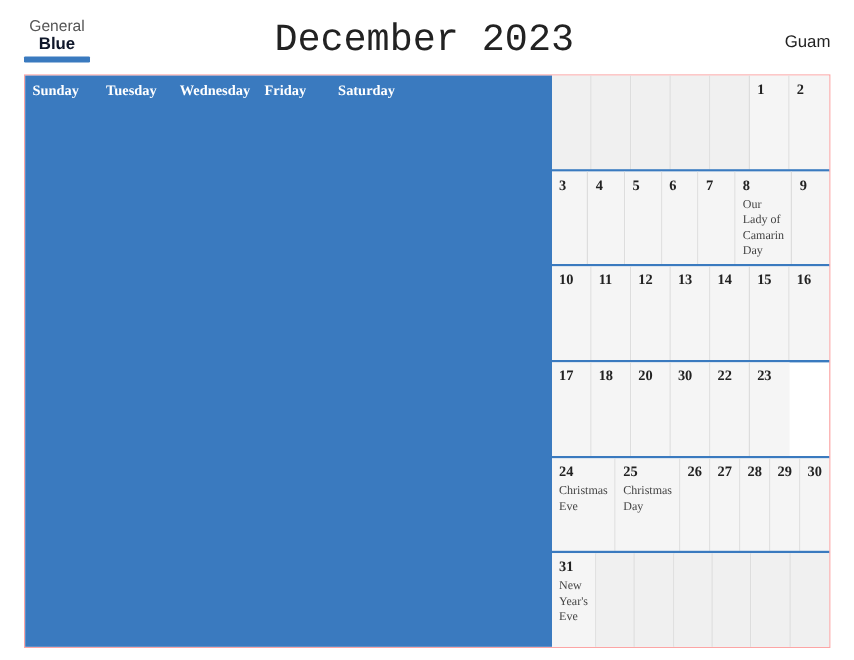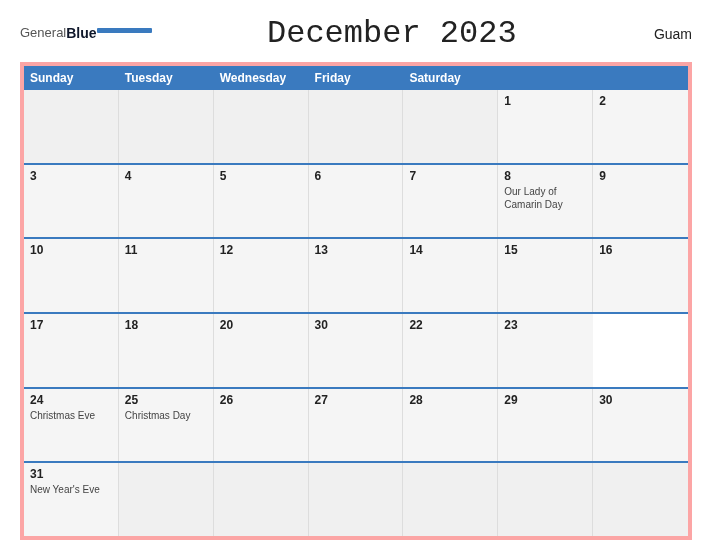--- a/index.html
+++ b/index.html
@@ -19,22 +19,22 @@
       flex-direction: column;
     }
     .header {
       display: flex;
       align-items: center;
       justify-content: space-between;
       margin-bottom: 10px;
     }
     .logo {
       display: flex;
-      flex-direction: row;
-      align-items: flex-start;
+      flex-direction: column;
+      align-items: center;
       line-height: 1.1;
     }
     .logo-text {
       font-size: 13px;
       color: #555;
       font-weight: normal;
     }
     .logo-blue {
       color: #0f172a;
       font-weight: bold;
@@ -55,24 +55,25 @@
       flex: 1;
       font-family: Liberation Mono, monospace;
     }
     .region {
       font-size: 14px;
       color: #222;
       text-align: right;
       min-width: 60px;
     }
     .calendar {
-      border: 4px solid #fca5a5;
-      flex: 1;
-      display: flex;
-      flex-direction: column;
+      border: 1px solid #fca5a5;
+      flex: 1;
+      display: flex;
+      flex-direction: row;
+      font-family: Liberation Serif, serif;
     }
     .cal-header {
       display: grid;
       grid-template-columns: repeat(7, 1fr);
       background: #3a7abf;
     }
     .cal-header-cell {
       color: #fff;
       font-size: 12px;
       font-weight: bold;

